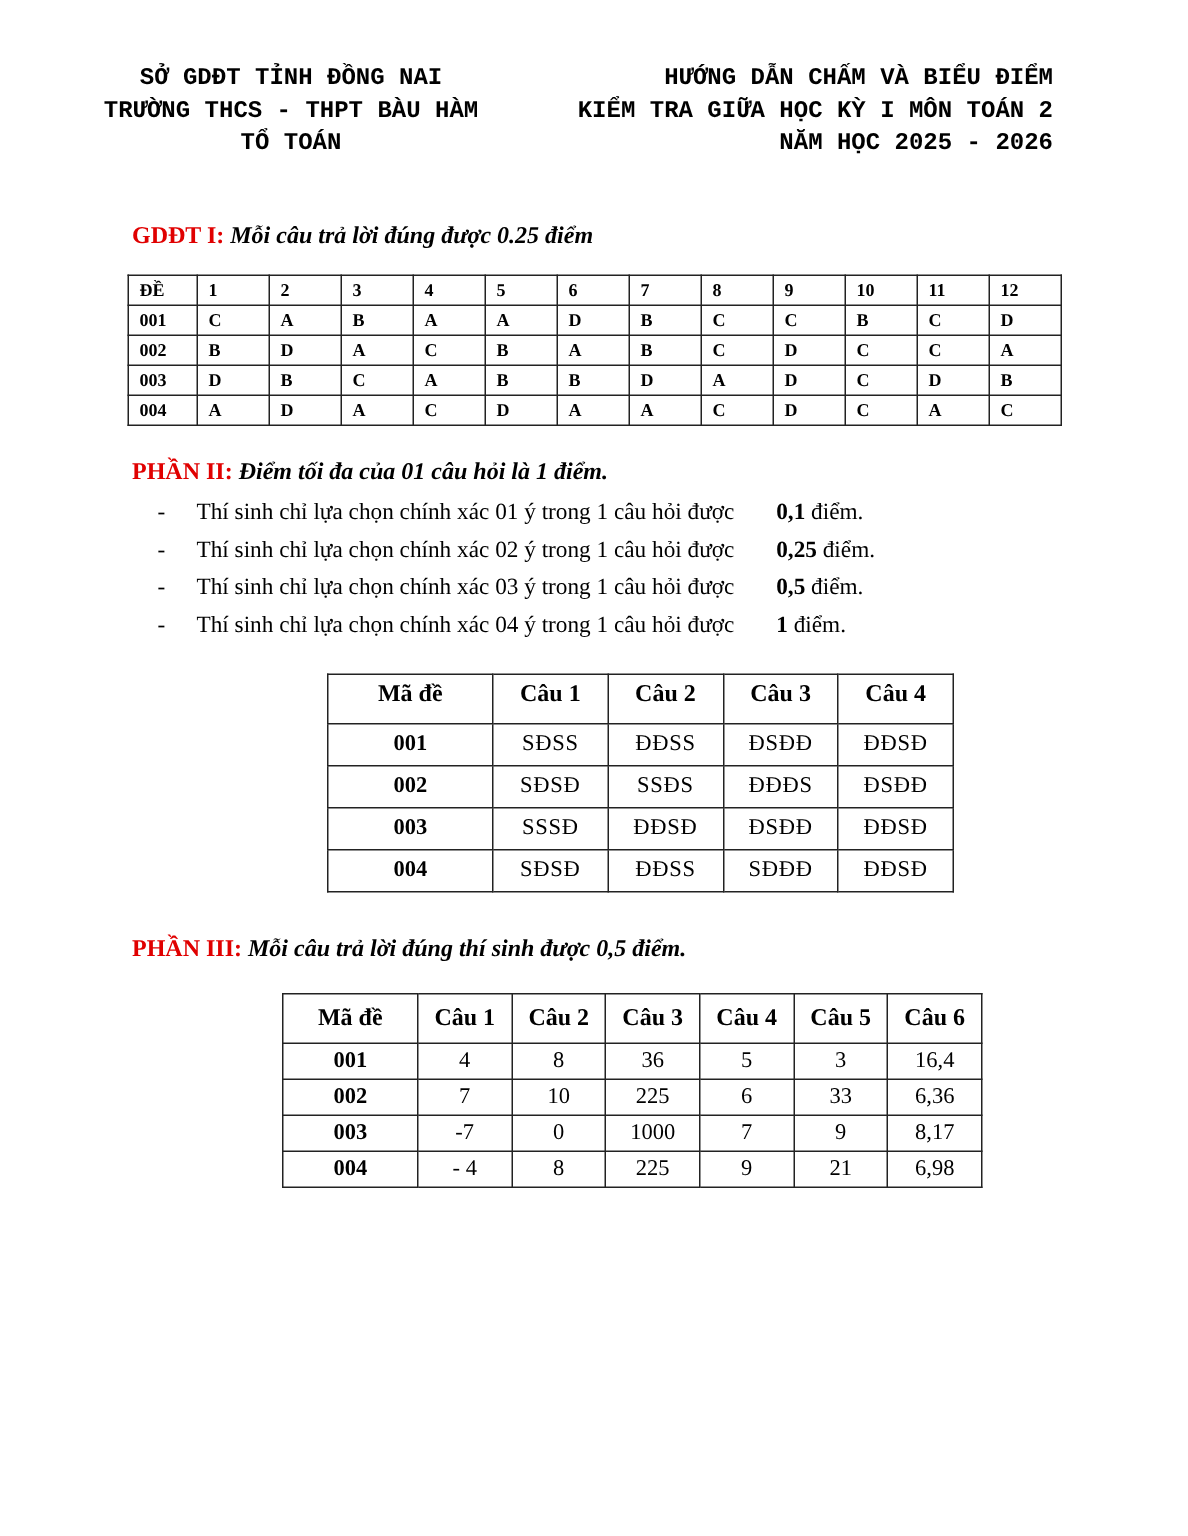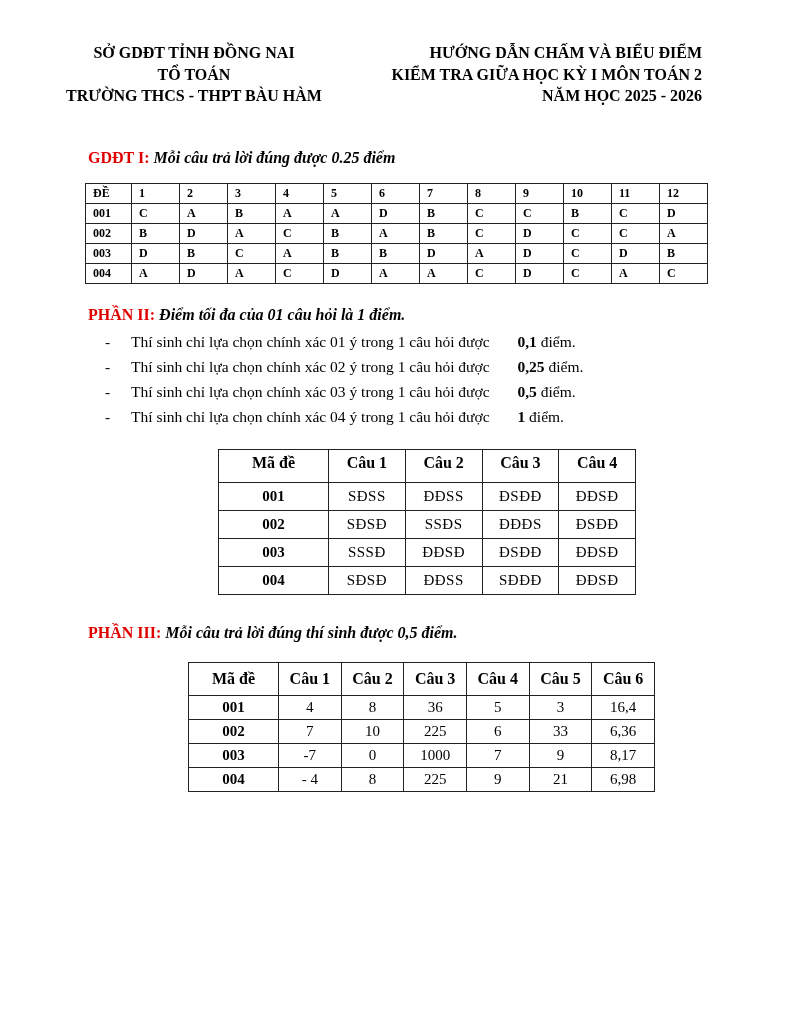--- a/index.html
+++ b/index.html
@@ -6,21 +6,21 @@
   html, body { margin: 0; padding: 0; }
   body {
     width: 792px; height: 1024px;
     background: #ffffff;
     font-family: "Liberation Serif", "DejaVu Serif", serif;
     color: #000;
   }
   .page { position: relative; width: 792px; height: 1024px; overflow: hidden; background: #fff; }
 
   
-  .header { display: flex; padding: 42px 90px 0 58px; }
+  .header { display: flex; padding: 42px 90px 0 58px; font-family: Liberation Mono, monospace; }
   .header-left { width: 272px; text-align: center; font-weight: bold; font-size: 16px; line-height: 21.5px; }
   .header-right { flex: 1; text-align: right; font-weight: bold; font-size: 16px; line-height: 21.5px; margin-left: 6px; }
 
   
   .part-heading { margin: 40px 0 0 88px; font-size: 16px; line-height: 21px; }
   .part-heading .part-label { color: #e00000; font-weight: bold; }
   .part-heading .part-desc { font-weight: bold; font-style: italic; }
   .ph2 { margin-top: 20px; }
   .ph3 { margin-top: 27px; }
 
@@ -56,22 +56,22 @@
   table.t3 tbody td { font-weight: normal; }
 </style>
 </head>
 <body>
 
 <div class="page">
 
   <div class="header">
     <div class="header-left">
       <div>SỞ GDĐT TỈNH ĐỒNG NAI</div>
+      <div>TRƯỜNG THCS - THPT BÀU HÀM</div>
       <div>TỔ TOÁN</div>
-      <div>TRƯỜNG THCS - THPT BÀU HÀM</div>
     </div>
     <div class="header-right">
       <div>HƯỚNG DẪN CHẤM VÀ BIỂU ĐIỂM</div>
       <div>KIỂM TRA GIỮA HỌC KỲ I MÔN TOÁN 2</div>
       <div>NĂM HỌC 2025 - 2026</div>
     </div>
   </div>
 
   <div class="part-heading ph1">
     <span class="part-label">GDĐT I:</span>

